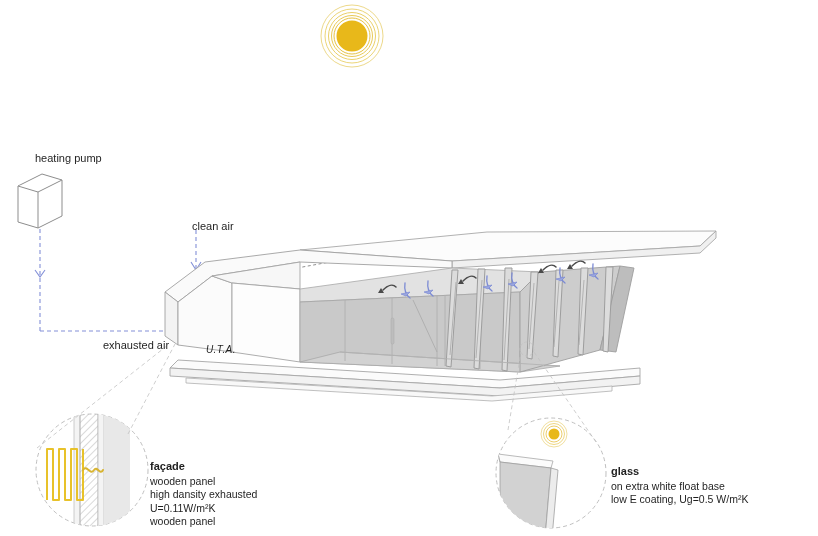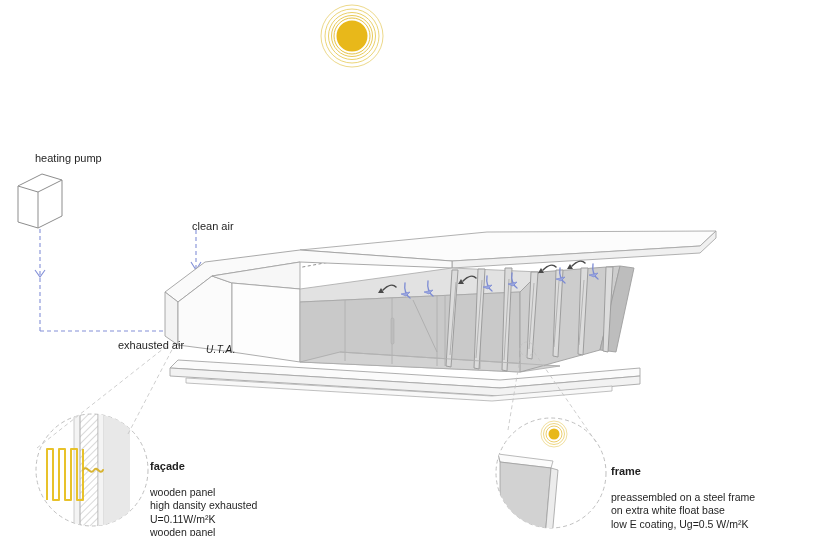--- a/index.html
+++ b/index.html
@@ -35,26 +35,26 @@
     position: absolute;
     font-family: "Liberation Sans", sans-serif;
     font-size: 10.5px;
     line-height: 13.5px;
     color: #1f1f1f;
   }
   .callout .hd {
     font-weight: bold;
     font-size: 11px;
     display: block;
-    margin-bottom: 12px;
+    margin-bottom: 1px;
   }
   .callout .ln { display: block; }
   #lbl-heating-pump { left: 6px;  top: 152px; margin-left: 29px; }
   #lbl-clean-air    { left: 192px; top: 220px; }
-  #lbl-exhausted    { left: 118px; top: 339px; }
+  #lbl-exhausted    { left: 103px; top: 339px; }
   #lbl-uta          { left: 206px; top: 343px; letter-spacing: .4px; font-style: italic; }
   #callout-facade   { left: 150px; top: 460px; }
   #callout-glass    { left: 611px; top: 465px; }
 </style>
 </head>
 <body>
 
 <svg id="canvas" viewBox="0 0 818 536" xmlns="http://www.w3.org/2000/svg">
 
   <defs>
@@ -258,17 +258,16 @@
 
 <div class="callout" id="callout-facade">
   <span class="hd">façade</span>
   <span class="ln">wooden panel</span>
   <span class="ln">high dansity exhausted</span>
   <span class="ln">U=0.11W/m²K</span>
   <span class="ln">wooden panel</span>
 </div>
 
 <div class="callout" id="callout-glass">
-  <span class="hd">frame</span>
-  <span class="ln">preassembled on a steel frame</span>
+  <span class="hd">glass</span>
   <span class="ln">on extra white float base</span>
   <span class="ln">low E coating, Ug=0.5 W/m²K</span>
 </div>
 
 </body></html>

